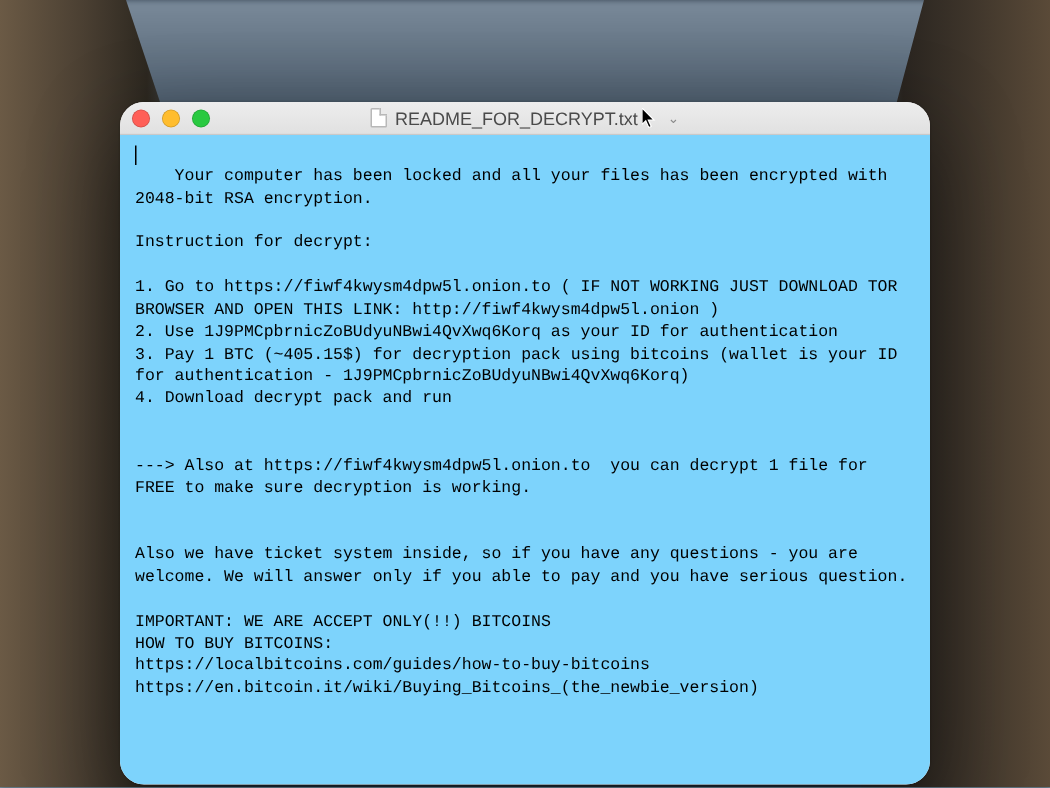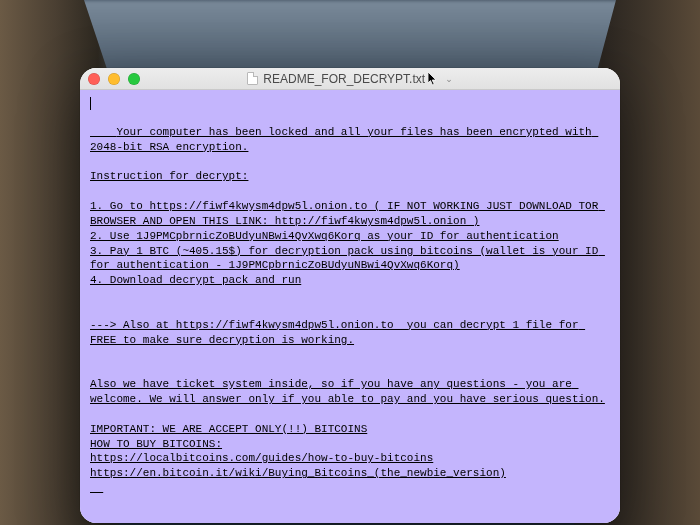--- a/index.html
+++ b/index.html
@@ -104,31 +104,30 @@
       margin-left: -2px;
     }
     .cursor svg { display: block; }
     .chev {
       font-size: 9px;
       color: #8a8a8a;
       margin-left: 2px;
     }
     .content {
       flex: 1;
-      padding: 20px 10px;
+      padding: 6px 10px;
       font-family: "Menlo", "Monaco", "Courier New", monospace;
       font-size: 11px;
       line-height: 1.35;
       color: #000;
       white-space: pre-wrap;
       word-wrap: break-word;
-      background: #c4b5fd;
+      background: #7dd3fc;
       overflow: hidden;
       position: relative;
-      text-decoration: underline;
     }
     .text-cursor {
       position: absolute;
       left: 10px;
       top: 7px;
       width: 0;
       height: 13px;
       border-left: 1px solid #000;
     }
   </style>

